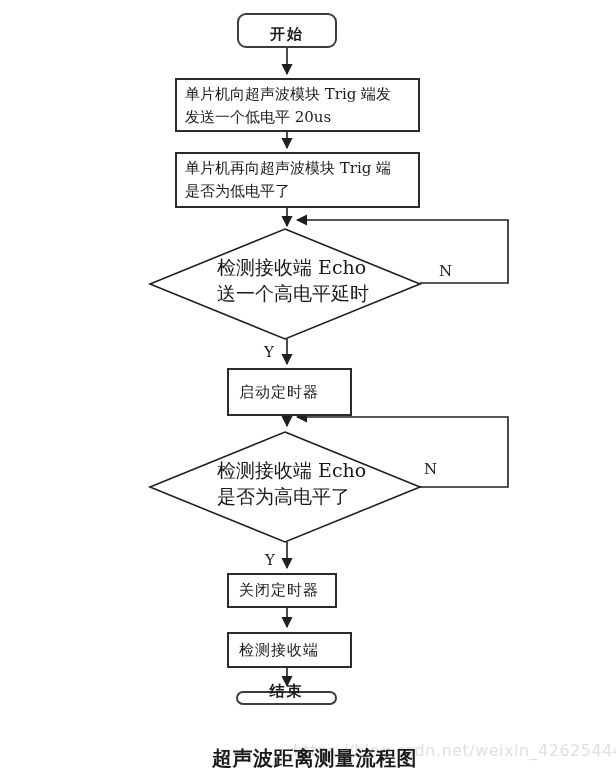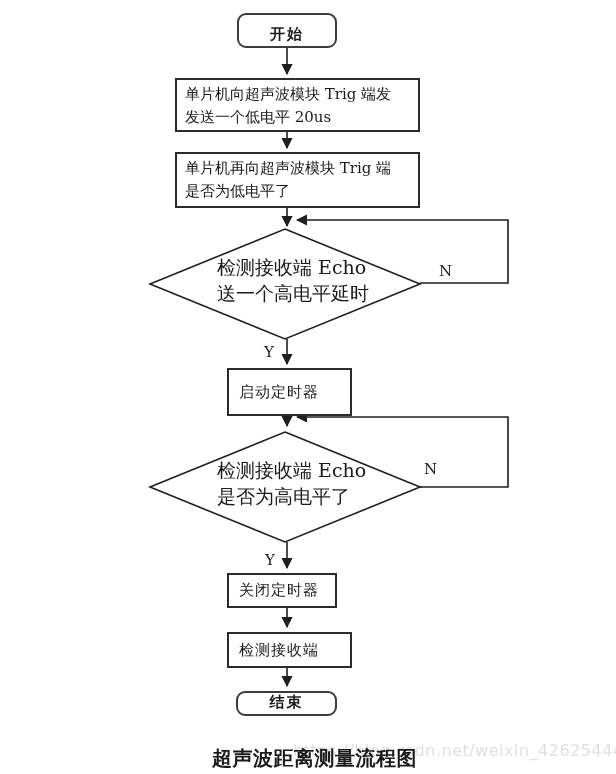--- a/index.html
+++ b/index.html
@@ -132,21 +132,21 @@
   <div class="branch-label" style="left:265px;top:551px;">Y</div>
 
   <div class="node process-small" style="left:227px;top:573px;width:110px;height:35px;">
     <span>关闭定时器</span>
   </div>
 
   <div class="node process-small" style="left:227px;top:632px;width:125px;height:36px;">
     <span>检测接收端</span>
   </div>
 
-  <div class="node terminator" style="left:236px;top:691px;width:101px;height:25px;">
+  <div class="node terminator" style="left:236px;top:691px;width:101px;height:14px;">
     <span>结束</span>
   </div>
 
   <div class="watermark">https://blog.csdn.net/weixin_42625444</div>
 
   <div class="caption">超声波距离测量流程图</div>
 
 </div>
 
 </body></html>

